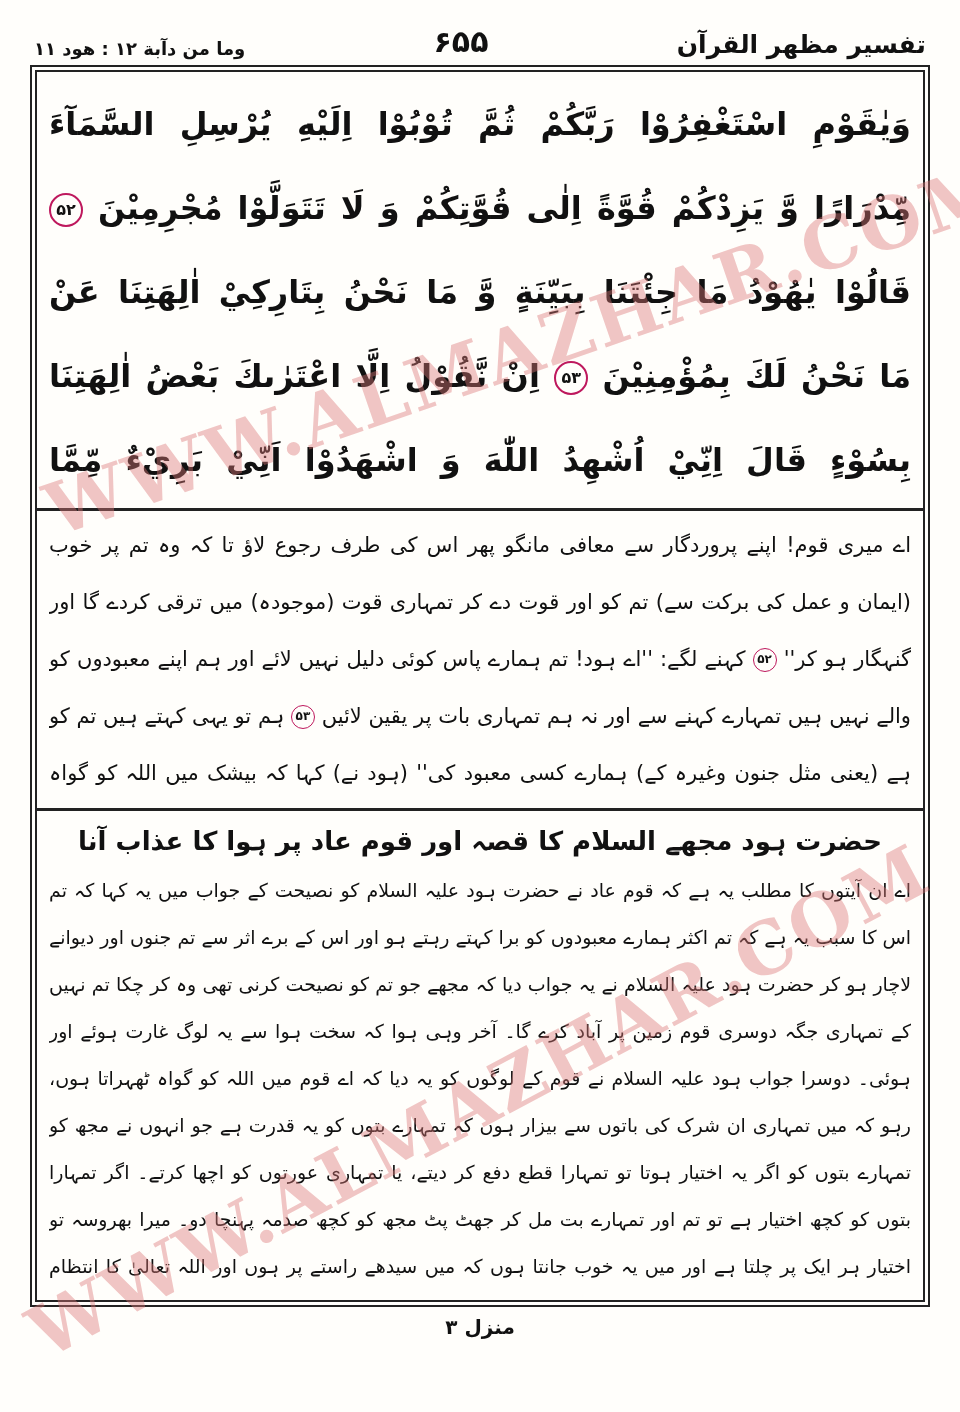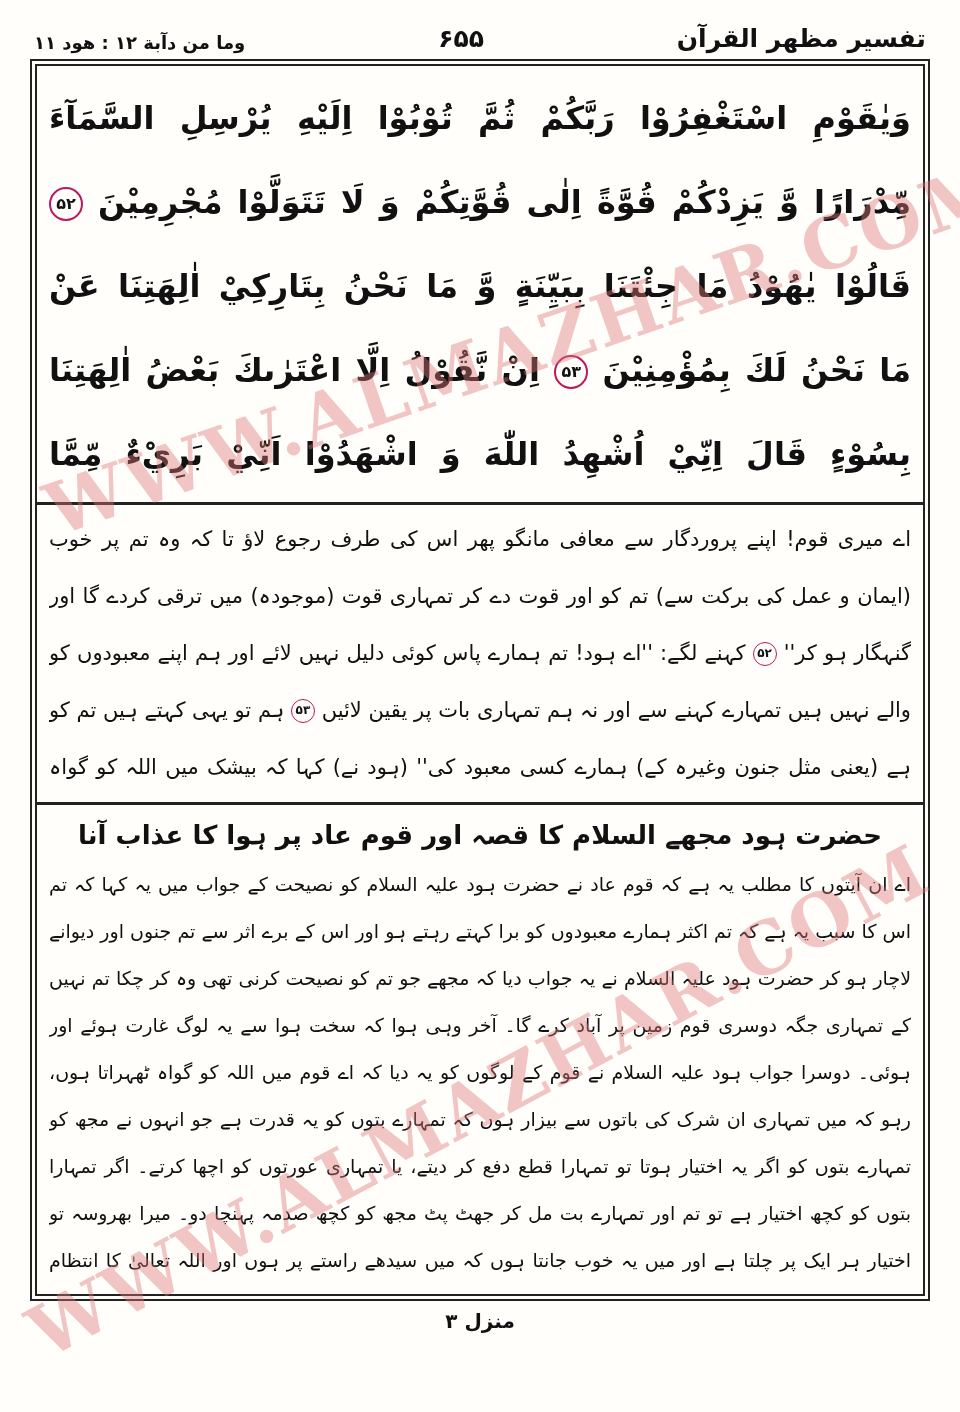--- a/index.html
+++ b/index.html
@@ -17,21 +17,21 @@
 
   
   .page-header {
     display: flex;
     justify-content: space-between;
     align-items: flex-end;
     padding: 24px 34px 6px 34px;
     font-weight: bold;
   }
   .hdr-title   { font-size: 25px; text-align: center; }
-  .hdr-pageno  { font-size: 25px; letter-spacing: 2px; }
+  .hdr-pageno  { font-size: 30px; letter-spacing: 2px; }
   .hdr-ref     { font-size: 18px; }
 
   
   .content-box {
     position: relative;
     margin: 0 30px;
     border: 7px double #222;
     background: transparent;
     z-index: 1;
   }

